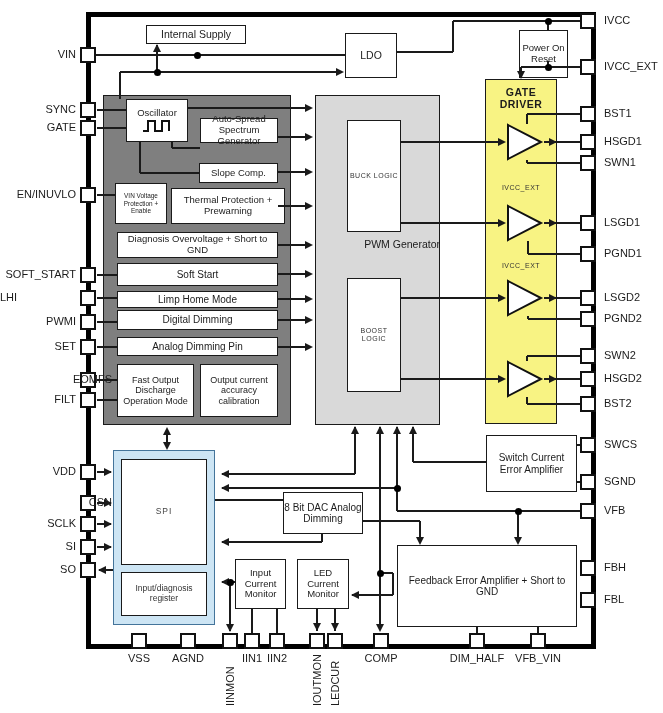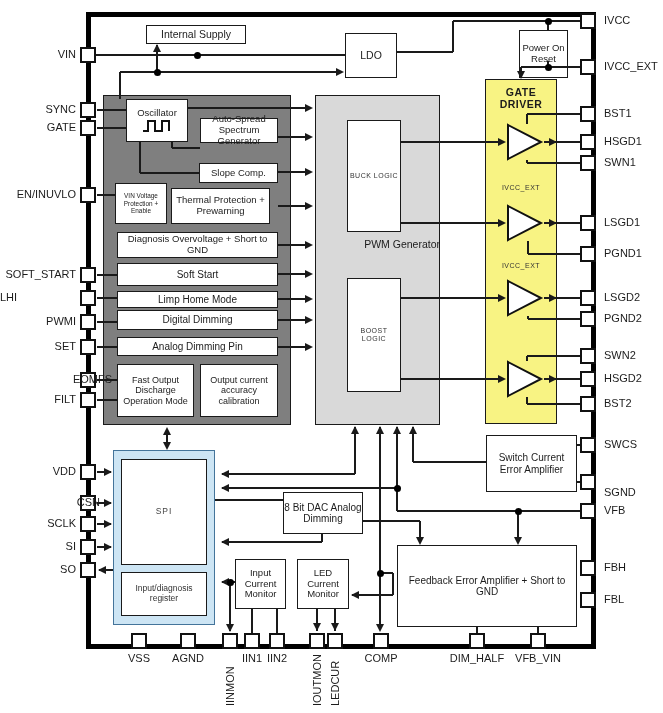--- a/index.html
+++ b/index.html
@@ -51,21 +51,21 @@
   </div>
   <div class="blk" style="left:200px;top:118px;width:78px;height:25px;font-size:9.5px;">
     <span>Auto-Spread Spectrum Generator</span>
     </div>
   <div class="blk" style="left:199px;top:163px;width:79px;height:20px;font-size:9.5px;">
     <span>Slope Comp.</span>
     </div>
   <div class="blk" style="left:115px;top:183px;width:52px;height:41px;font-size:6.4px;padding:1px;">
     <span>VIN Voltage Protection + Enable</span>
     </div>
-  <div class="blk" style="left:171px;top:188px;width:99px;height:36px;font-size:9.5px;">
+  <div class="blk" style="left:171px;top:188px;width:114px;height:36px;font-size:9.5px;">
     <span>Thermal Protection + Prewarning</span>
     </div>
   <div class="blk" style="left:117px;top:232px;width:161px;height:26px;font-size:9.5px;">
     <span>Diagnosis Overvoltage + Short to GND</span>
     </div>
   <div class="blk" style="left:117px;top:291px;width:161px;height:17px;">
     <span>Limp Home Mode</span>
     </div>
   <div class="blk" style="left:117px;top:263px;width:161px;height:23px;">
     <span>Soft Start</span>
@@ -287,21 +287,21 @@
       <div class="lbl" style="left: 0px; top: 315px; width: 76px; text-align: right;">PWMI</div>
       <div class="pin" style="left: 80px; top: 339px;"></div>
       <div class="lbl" style="left: 0px; top: 340px; width: 76px; text-align: right;">SET</div>
       <div class="pin" style="left: 80px; top: 372px;"></div>
       <div class="lbl" style="left: 0px; top: 373px; width: 76px; text-align: right; margin-left: 36px;">EOMFS</div>
       <div class="pin" style="left: 80px; top: 392px;"></div>
       <div class="lbl" style="left: 0px; top: 393px; width: 76px; text-align: right;">FILT</div>
       <div class="pin" style="left: 80px; top: 464px;"></div>
       <div class="lbl" style="left: 0px; top: 465px; width: 76px; text-align: right;">VDD</div>
       <div class="pin" style="left: 80px; top: 495px;"></div>
-      <div class="lbl" style="left: 4px; top: 496px; width: 76px; text-align: right; padding-left: 20px;">CSN</div>
+      <div class="lbl" style="left: 16px; top: 496px; width: 76px; text-align: right; padding-left: 20px;">CSN</div>
       <div class="pin" style="left: 80px; top: 516px;"></div>
       <div class="lbl" style="left: 0px; top: 517px; width: 76px; text-align: right;">SCLK</div>
       <div class="pin" style="left: 80px; top: 539px;"></div>
       <div class="lbl" style="left: 0px; top: 540px; width: 76px; text-align: right;">SI</div>
       <div class="pin" style="left: 80px; top: 562px;"></div>
       <div class="lbl" style="left: 0px; top: 563px; width: 76px; text-align: right;">SO</div>
       <div class="pin" style="left: 580px; top: 13px;"></div>
       <div class="lbl" style="left: 604px; top: 14px; width: 59px;">IVCC</div>
       <div class="pin" style="left: 580px; top: 59px;"></div>
       <div class="lbl" style="left: 604px; top: 60px; width: 59px;">IVCC_EXT</div>
@@ -321,21 +321,21 @@
       <div class="lbl" style="left: 604px; top: 312px; width: 59px;">PGND2</div>
       <div class="pin" style="left: 580px; top: 348px;"></div>
       <div class="lbl" style="left: 604px; top: 349px; width: 59px;">SWN2</div>
       <div class="pin" style="left: 580px; top: 371px;"></div>
       <div class="lbl" style="left: 604px; top: 372px; width: 59px;">HSGD2</div>
       <div class="pin" style="left: 580px; top: 396px;"></div>
       <div class="lbl" style="left: 604px; top: 397px; width: 59px;">BST2</div>
       <div class="pin" style="left: 580px; top: 437px;"></div>
       <div class="lbl" style="left: 604px; top: 438px; width: 59px;">SWCS</div>
       <div class="pin" style="left: 580px; top: 474px;"></div>
-      <div class="lbl" style="left: 604px; top: 475px; width: 59px; margin-top: 11px;">SGND</div>
+      <div class="lbl" style="left: 604px; top: 475px; width: 59px;">SGND</div>
       <div class="pin" style="left: 580px; top: 503px;"></div>
       <div class="lbl" style="left: 604px; top: 504px; width: 59px;">VFB</div>
       <div class="pin" style="left: 580px; top: 560px;"></div>
       <div class="lbl" style="left: 604px; top: 561px; width: 59px;">FBH</div>
       <div class="pin" style="left: 580px; top: 592px;"></div>
       <div class="lbl" style="left: 604px; top: 593px; width: 59px;">FBL</div>
       <div class="pin" style="left: 131px; top: 633px;"></div>
       <div class="lbl" style="left: 99px; top: 652px; width: 80px; text-align: center;">VSS</div>
       <div class="pin" style="left: 180px; top: 633px;"></div>
       <div class="lbl" style="left: 148px; top: 652px; width: 80px; text-align: center;">AGND</div>

